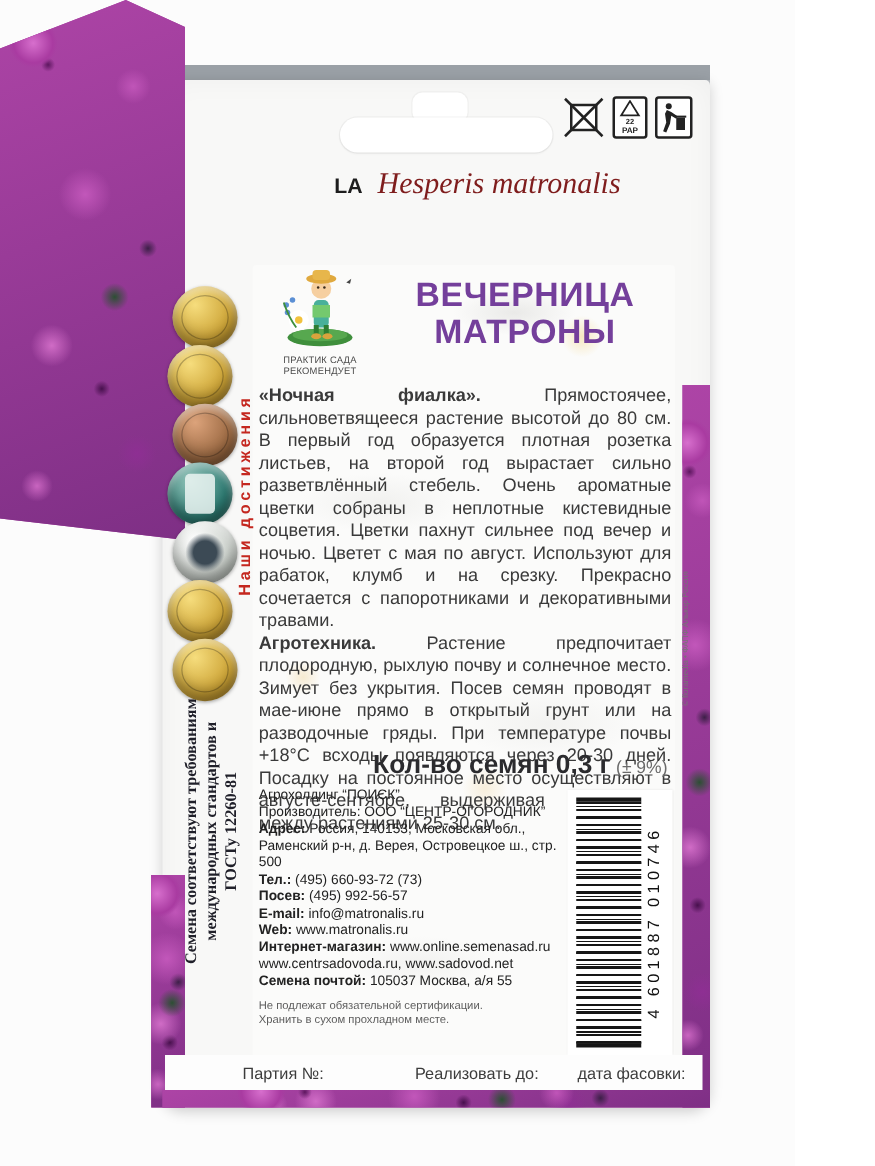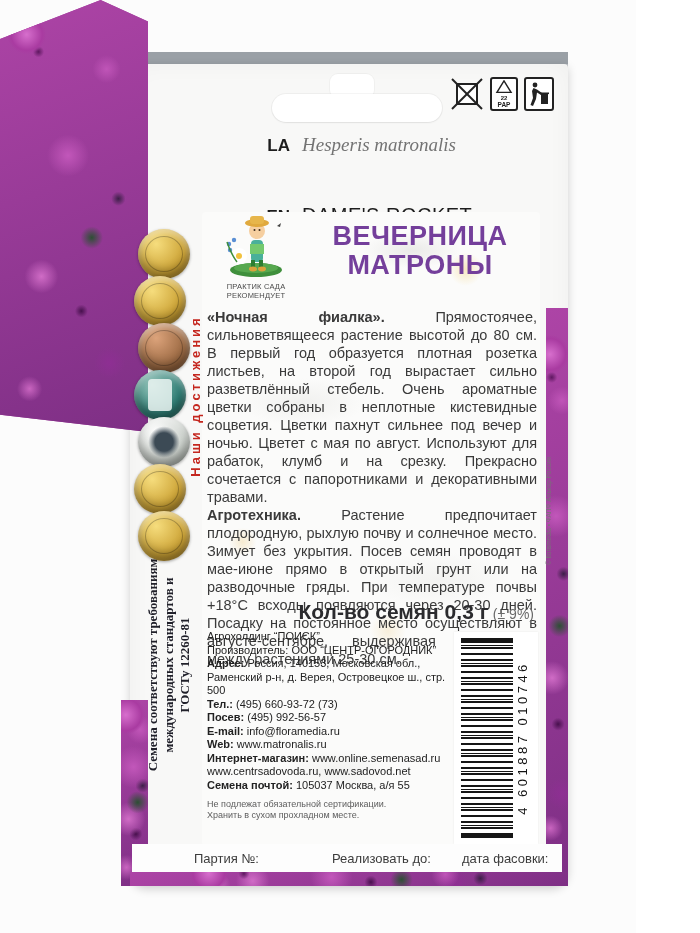--- a/index.html
+++ b/index.html
@@ -46,21 +46,21 @@
   .icons-row{ position:absolute; left:450px; top:76px; width:104px; height:36px; display:flex; gap:6px; align-items:center; }
   .icons-row svg{ display:block; }
   .pap-wrap{ display:flex; flex-direction:column; align-items:center; border:2px solid #222; border-radius:3px; padding:1px 2px; height:34px; justify-content:center; background:#fff; }
   .pap-code{ font-size:6px; font-weight:bold; color:#222; line-height:6px; }
   .pap-label{ font-size:6.5px; font-weight:bold; color:#222; line-height:7px; }
   .tidy-wrap{ border:2px solid #222; border-radius:3px; height:34px; width:30px; display:flex; align-items:center; justify-content:center; background:#fff; }
   
   .laen{ position:absolute; left:262px; top:134px; width:260px; }
   .laen-row{ display:flex; gap:12px; align-items:baseline; }
   .laen-code{ font-weight:bold; font-size:17px; width:28px; text-align:right; color:#1d1d1d; }
-  .latin{ font-family:"Liberation Serif", serif; font-style:italic; font-size:19px; color:#737373; }
+  .latin{ font-family:"Liberation Serif", serif; font-style:italic; font-size:24px; color:#7f1d1d; }
   .english{ font-size:20px; letter-spacing:.5px; color:#1d1d1d;margin-top:48px; }
   
   .card{
     position:absolute; left:202px; top:212px; width:338px; height:634px;
     background-color:#fbfbfa;
     background-image:
       radial-gradient(ellipse 70px 26px at 62% 6%,  rgba(232,232,230,.9), rgba(0,0,0,0) 70%),
       radial-gradient(circle 24px at 78% 9%,  rgba(246,227,178,.8), rgba(0,0,0,0) 70%),
       radial-gradient(ellipse 90px 34px at 30% 30%, rgba(238,238,236,.8), rgba(0,0,0,0) 70%),
       radial-gradient(circle 20px at 12% 52%, rgba(243,221,174,.55), rgba(0,0,0,0) 70%),
@@ -212,21 +212,21 @@
       <span class="seed-main">Кол-во семян 0,3 г</span>
       <span class="seed-tol">(± 9%)</span>
     </div>
 
     <div class="company">
       <div class="holding">Агрохолдинг “ПОИСК”</div>
       <div><span>Производитель:</span> <span>ООО “ЦЕНТР-ОГОРОДНИК”</span></div>
       <div><span class="b">Адрес:</span> <span>Россия, 140153, Московская обл., Раменский р-н, д. Верея, Островецкое ш., стр. 500</span></div>
       <div><span class="b">Тел.:</span> <span>(495) 660-93-72 (73)</span></div>
       <div><span class="b">Посев:</span> <span>(495) 992-56-57</span></div>
-      <div><span class="b">E-mail:</span> <span>info@floramedia.ru</span></div>
+      <div><span class="b">E-mail:</span> <span>info@matronalis.ru</span></div>
       <div><span class="b">Web:</span> <span>www.matronalis.ru</span></div>
       <div><span class="b">Интернет-магазин:</span> <span>www.online.semenasad.ru</span></div>
       <div>www.centrsadovoda.ru, www.sadovod.net</div>
       <div><span class="b">Семена почтой:</span> <span>105037 Москва, а/я 55</span></div>
       <div class="notes">
         <div>Не подлежат обязательной сертификации.</div>
         <div>Хранить в сухом прохладном месте.</div>
       </div>
     </div>
 

